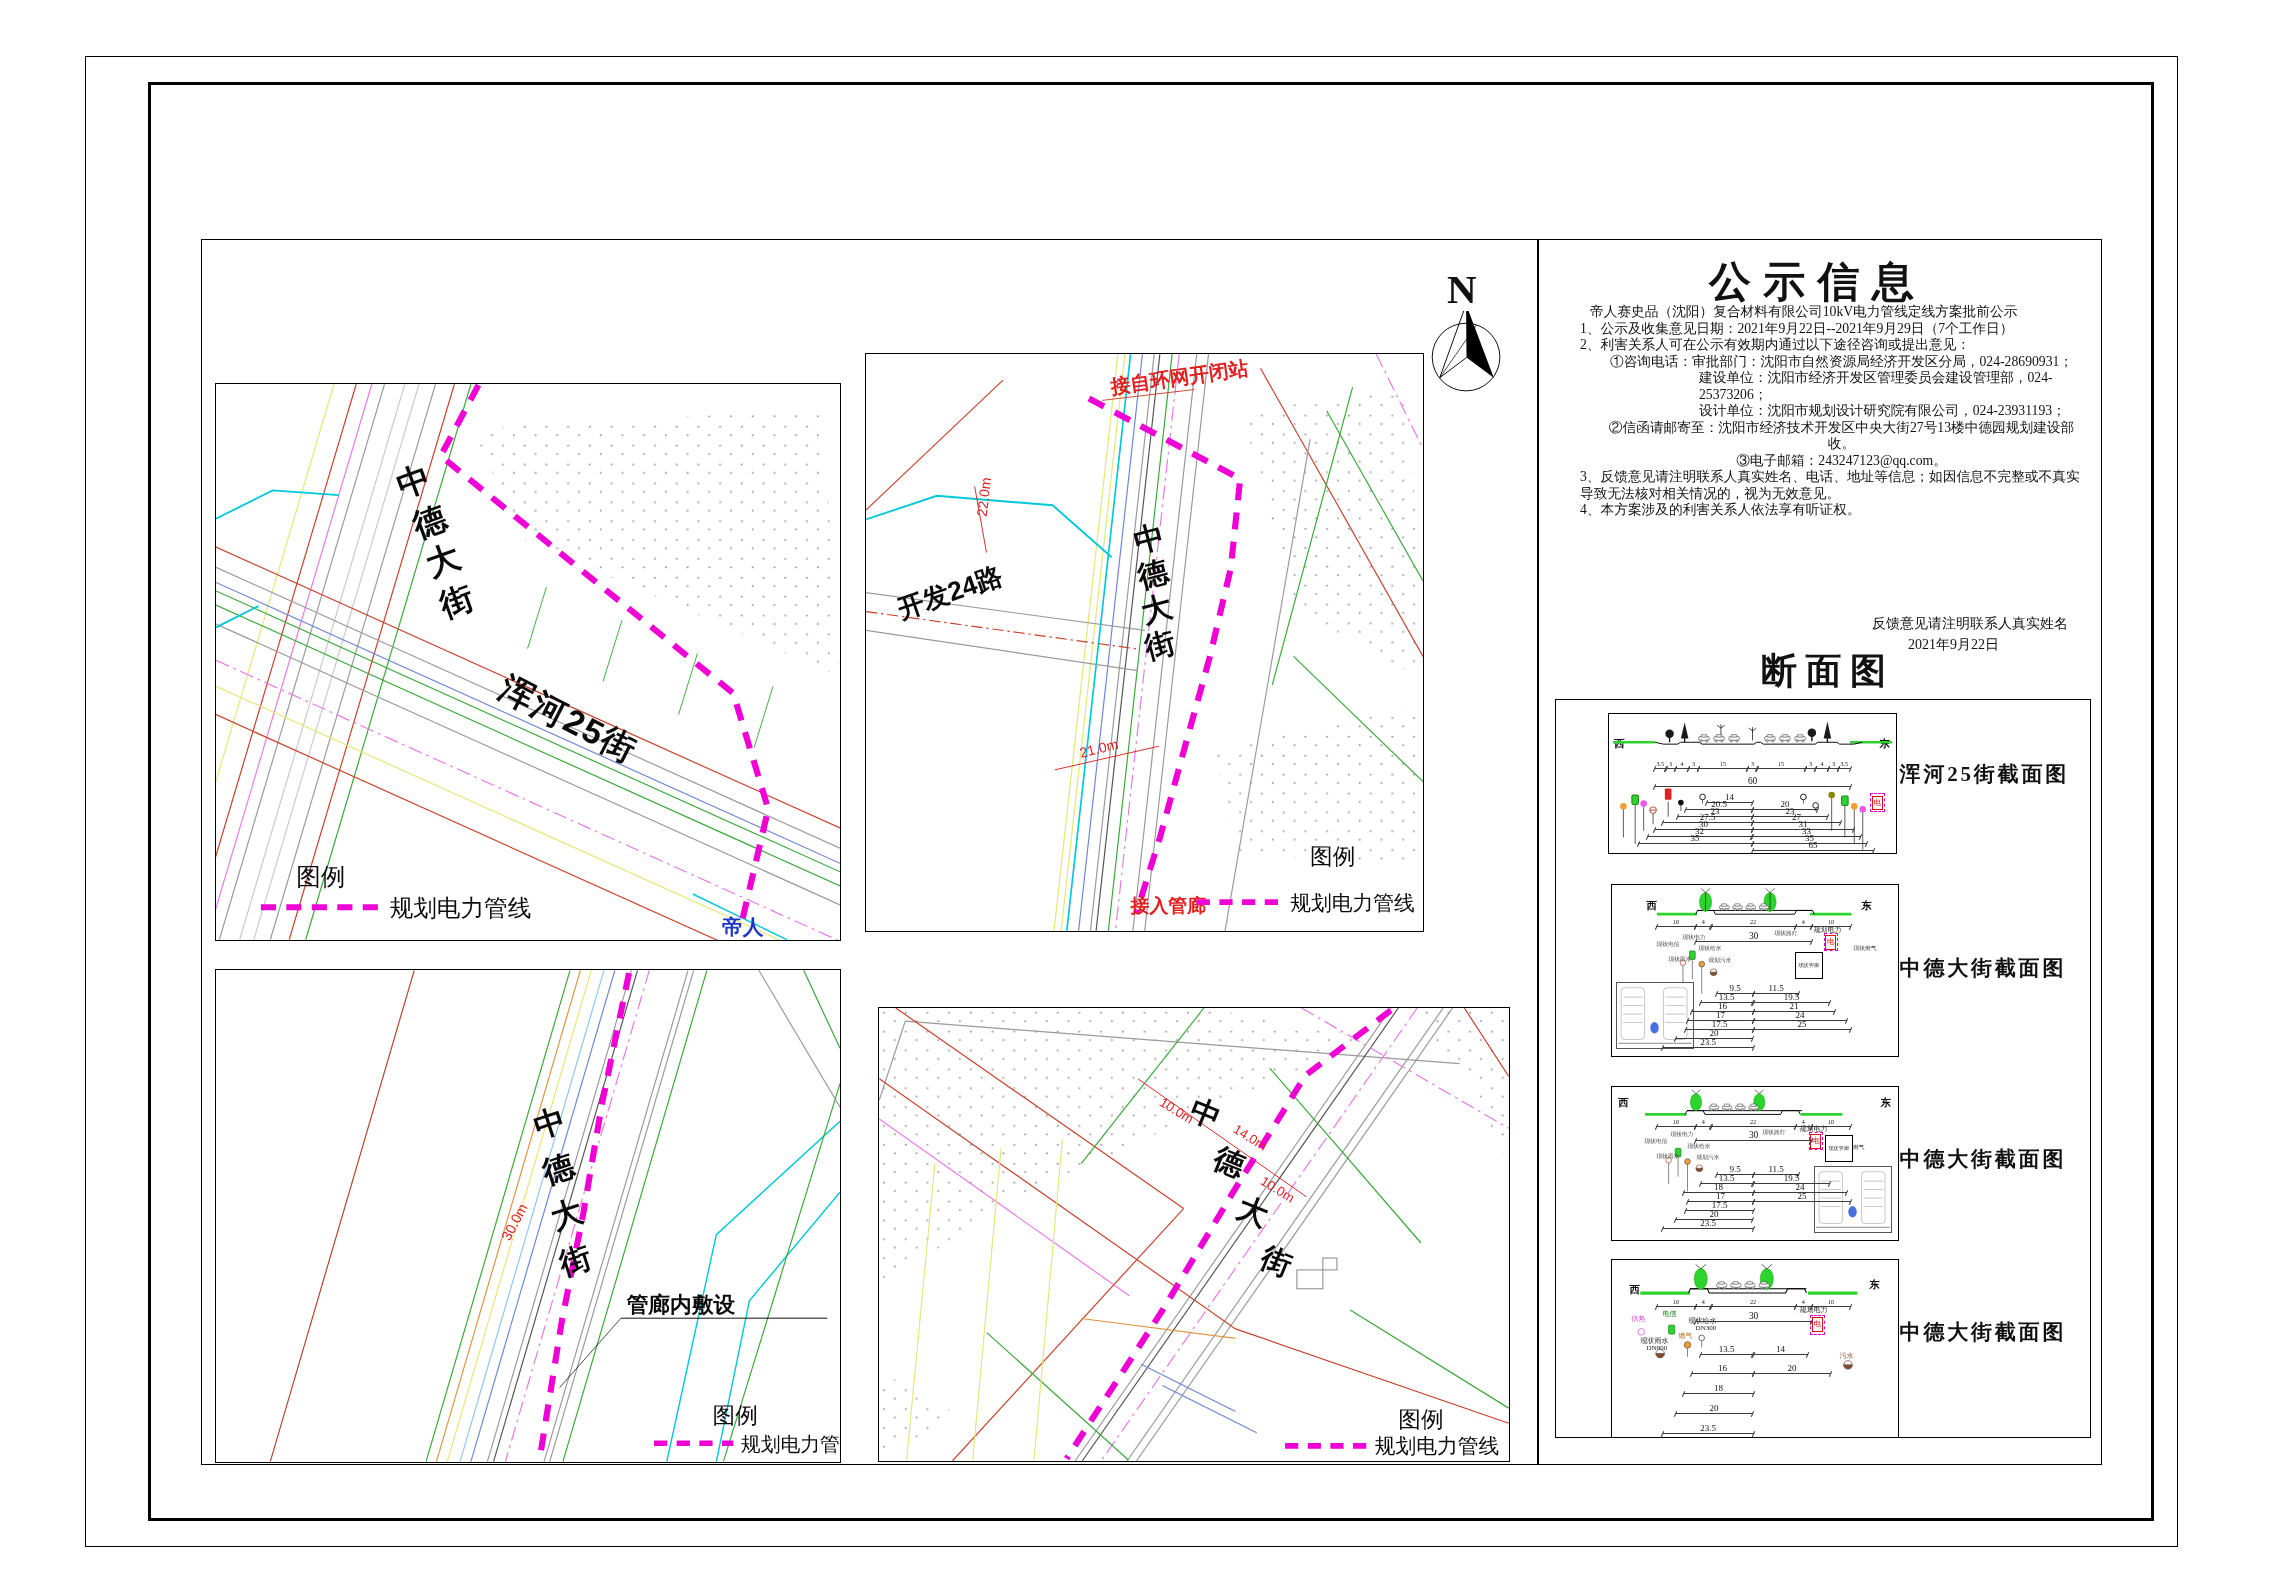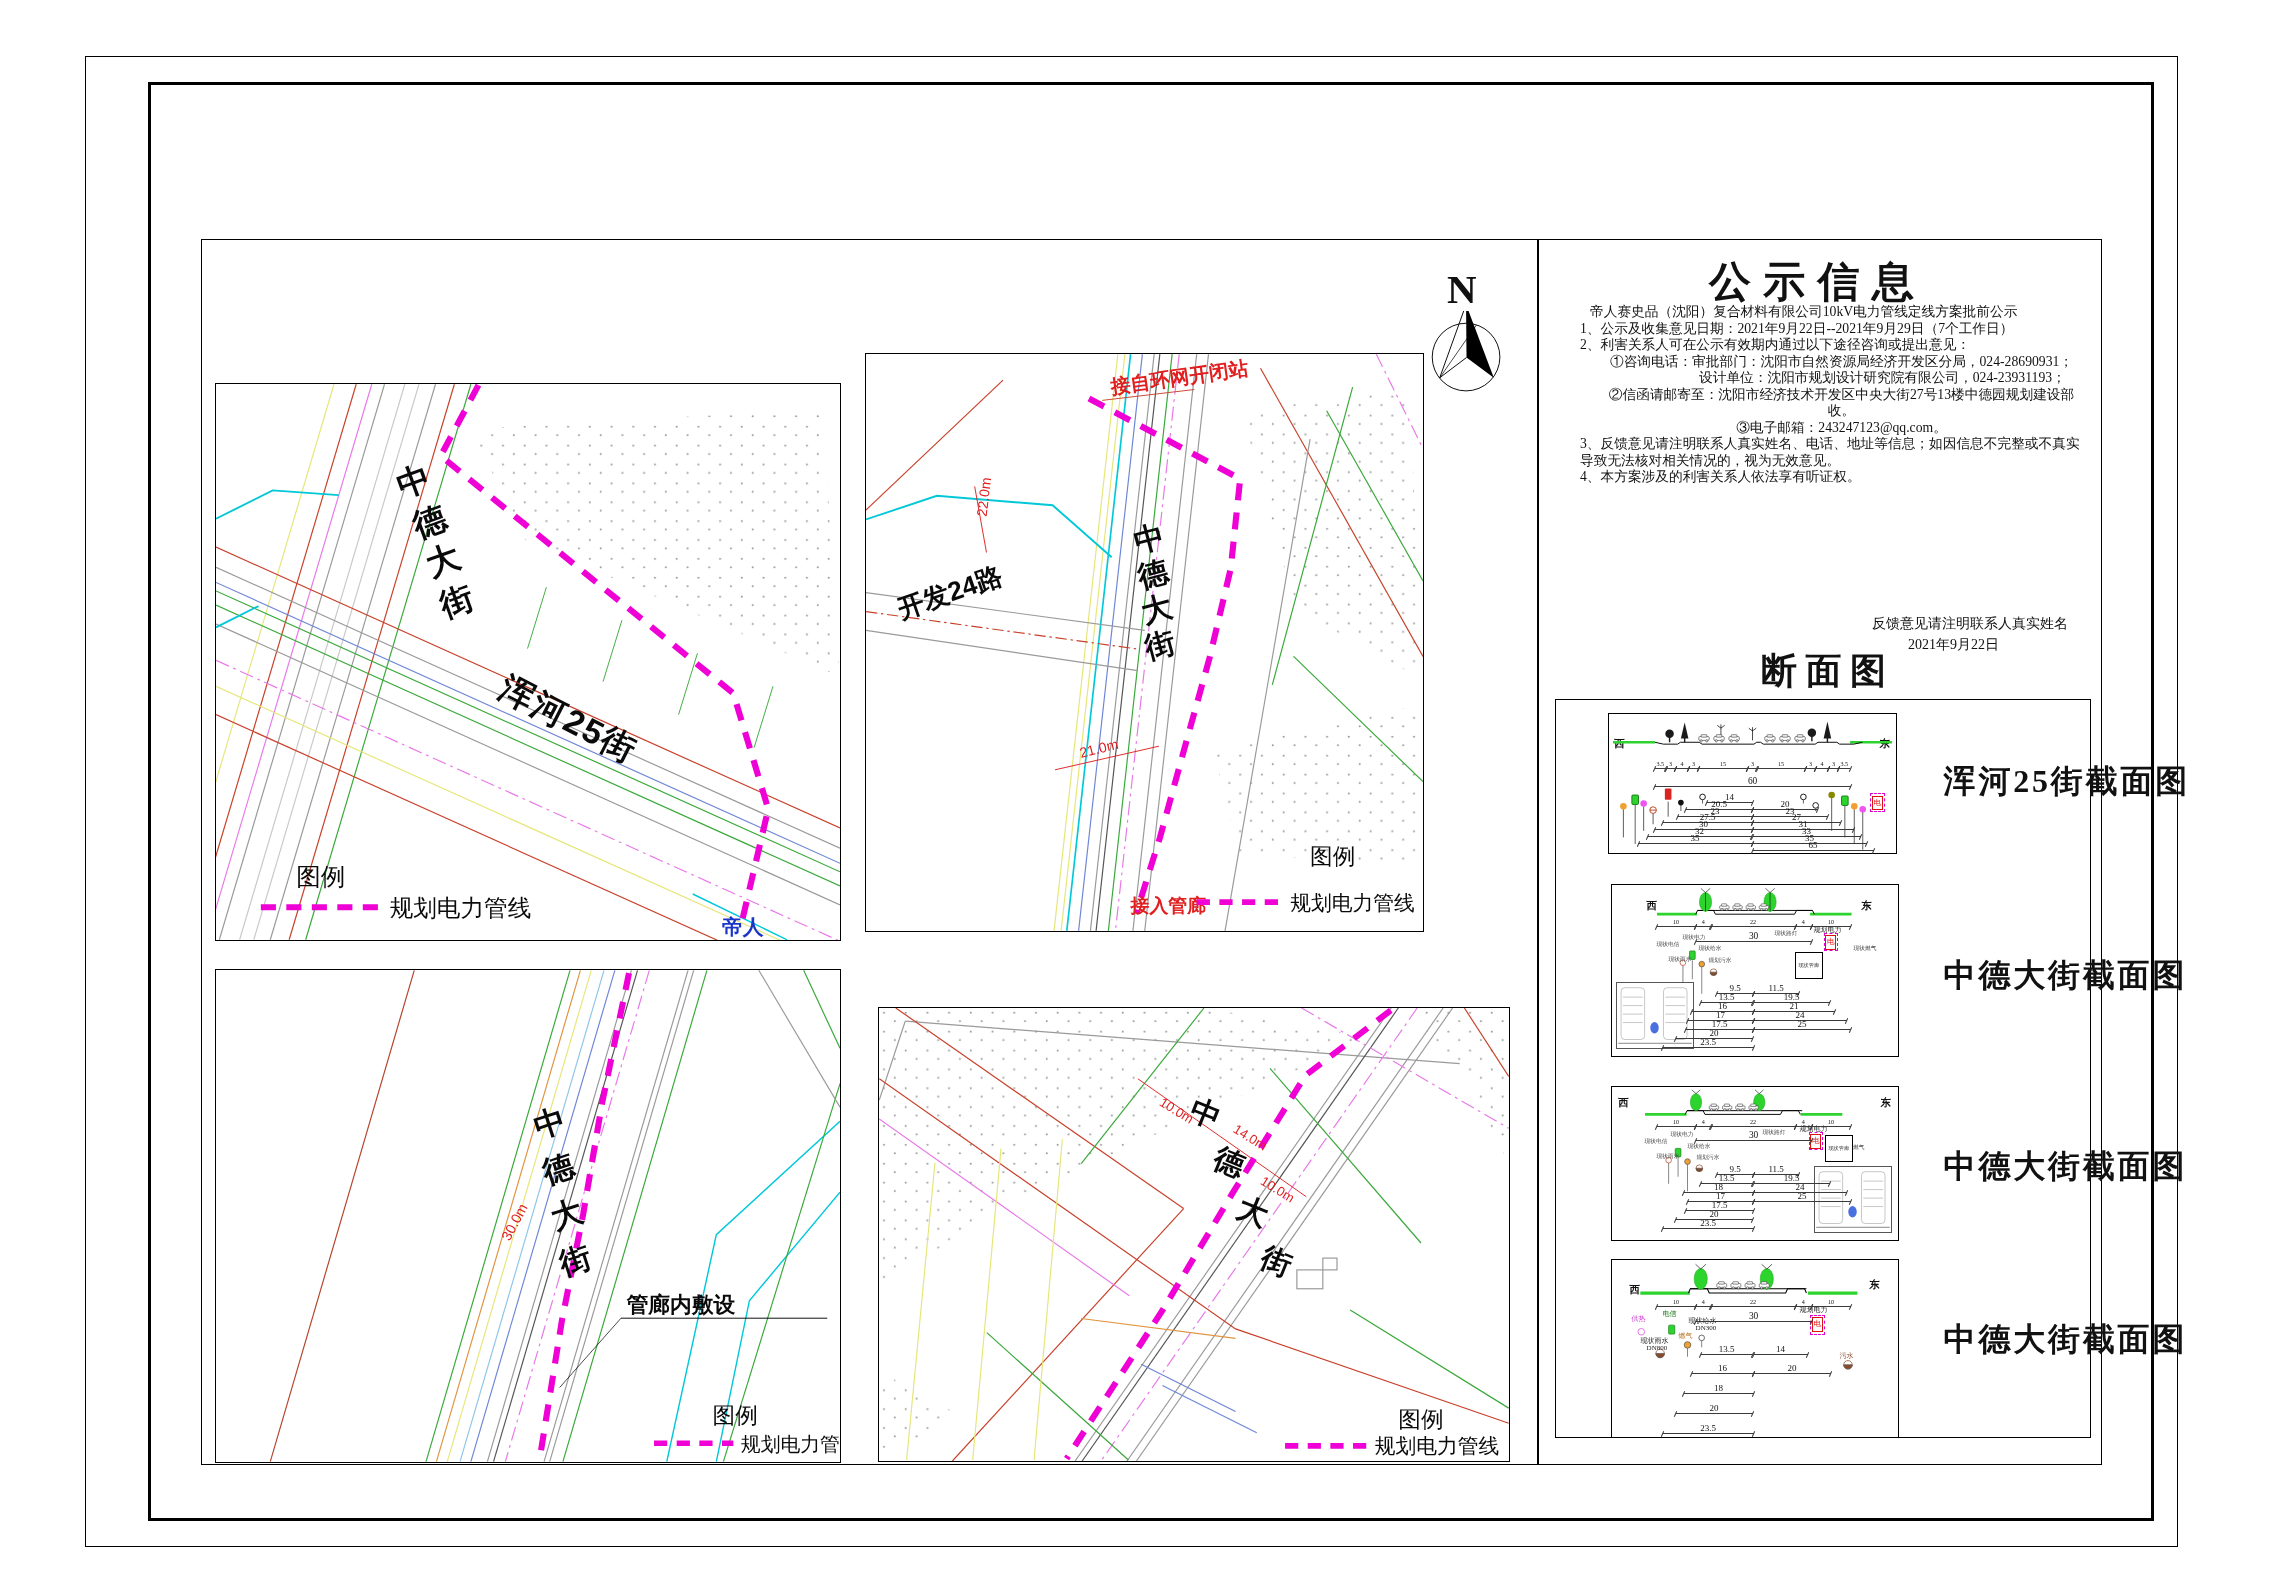--- a/index.html
+++ b/index.html
@@ -20,21 +20,21 @@
   .nline.sub{padding-left:31px;}
   .nline.para{text-indent:27px;}
   .nline.num{padding-left:21px;}
   .nline.s1{padding-left:41px;text-align:center;}
   .nline.s2{padding-left:140px;}
   .nline.hang{padding-left:21px;}
   .sign{position:absolute;font-size:14px;white-space:nowrap;}
   .xsec-panel{position:absolute;border:0.9px solid #000;background:#fff;}
   .xsec{position:absolute;border:0.9px solid #000;background:#fff;overflow:visible;}
   .xsec svg.art{position:absolute;left:0;top:0;}
-  .xsec-label{position:absolute;font-size:32px;letter-spacing:2.8px;font-weight:bold;white-space:nowrap;margin-left:44px;}
+  .xsec-label{position:absolute;font-size:21px;letter-spacing:2.8px;font-weight:bold;white-space:nowrap;}
   .we{position:absolute;font-size:10.4px;font-weight:bold;}
   .dseg{position:absolute;border-top:0.9px solid #3a3a3a;height:0;}
   .dseg::before,.dseg::after{content:"";position:absolute;top:-3.3px;width:0.9px;height:6.1px;background:#3a3a3a;transform:rotate(24deg);}
   .dseg::before{left:-0.5px;}
   .dseg::after{right:-0.5px;}
   .dseg b{position:absolute;left:0;right:0;top:-11px;text-align:center;
           font-family:"Liberation Serif",serif;font-weight:normal;font-size:9px;color:#111;}
   .dims-small .dseg b{top:-8px;font-size:6.1px;}
   .dims-big .dseg b{font-size:9.4px;}
   .u-label{position:absolute;font-size:7px;line-height:7.6px;color:#222;white-space:nowrap;}
@@ -266,20 +266,21 @@
 
   <div class="panel" style="left:1538px;top:239px;width:562px;height:1224px;">
 
     <div class="notice-title" style="left:170px;top:14px;">公示信息</div>
 
     <div class="notice-body" style="left:20px;top:64px;width:524px;" id="notice-body">
         <div class="nline sub">帝人赛史品（沈阳）复合材料有限公司10kV电力管线定线方案批前公示</div>
         <div class="nline num">1、公示及收集意见日期：2021年9月22日--2021年9月29日（7个工作日）</div>
         <div class="nline num">2、利害关系人可在公示有效期内通过以下途径咨询或提出意见：</div>
         <div class="nline s1">①咨询电话：审批部门：沈阳市自然资源局经济开发区分局，024-28690931；</div>
+        <div class="nline s2">建设单位：沈阳市经济开发区管理委员会建设管理部，024-25373206；</div>
         <div class="nline s2">设计单位：沈阳市规划设计研究院有限公司，024-23931193；</div>
         <div class="nline s1">②信函请邮寄至：沈阳市经济技术开发区中央大街27号13楼中德园规划建设部收。</div>
         <div class="nline s1">③电子邮箱：243247123@qq.com。</div>
         <div class="nline hang">3、反馈意见请注明联系人真实姓名、电话、地址等信息；如因信息不完整或不真实导致无法核对相关情况的，视为无效意见。</div>
         <div class="nline num">4、本方案涉及的利害关系人依法享有听证权。</div>
       </div>
 
     <div class="sign" style="right:33px;top:375px;">反馈意见请注明联系人真实姓名</div>
     <div class="sign" style="right:102px;top:396px;">2021年9月22日</div>
 

